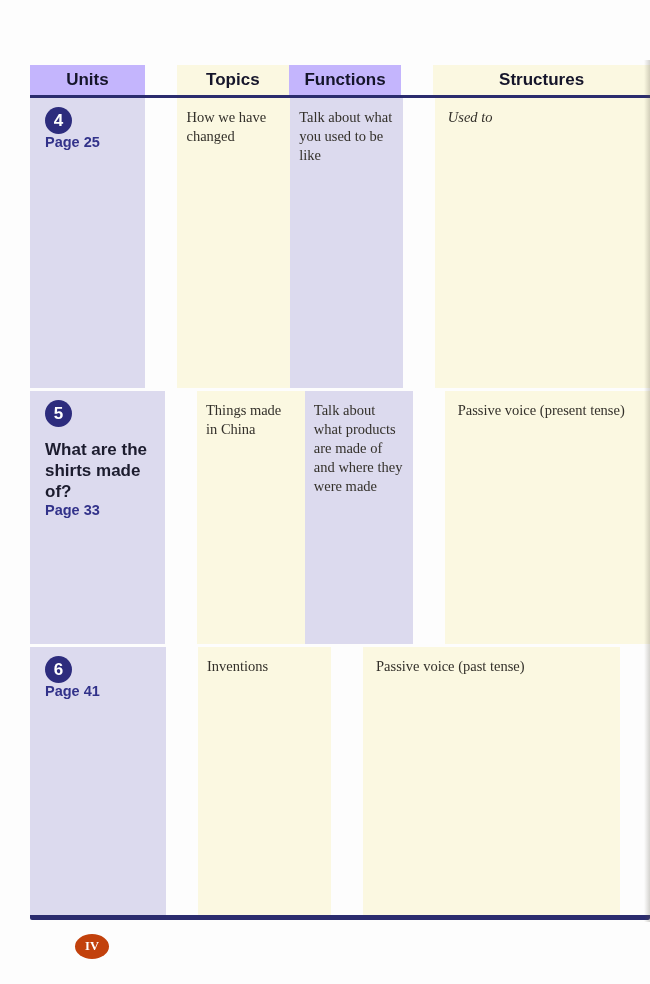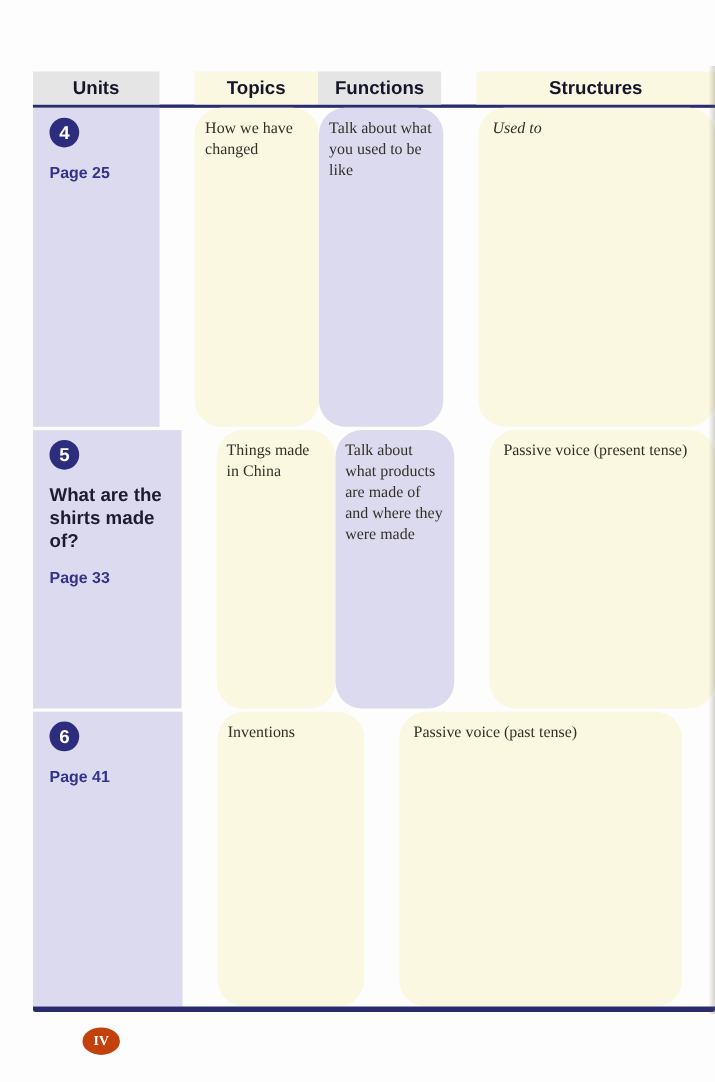--- a/index.html
+++ b/index.html
@@ -22,21 +22,21 @@
   .hdr-row { display:flex; height:30px; }
   .hdr-cell {
     display:flex; align-items:center; justify-content:center;
     font-size:17px; font-weight:bold; color:#15152a;
   }
   .hdr-rule { height:3px; background:#2b2c6e; }
   .c1 { width:136px; }
   .c2 { width:133px; }
   .c3 { width:133px; }
   .c4 { width:257px; }
-  .bg-blue   { background:#e5e5e5; }
+  .bg-blue   { background:#c4b5fd; }
   .bg-cream  { background:#fbf8e1;margin-left:32px; }
   .bg-lav    { background:#dcdaee; }
 
   .body-row { display:flex; margin-bottom:3px; }
   .row-1 { height:290px; }
   .row-2 { height:253px; }
   .row-3 { height:268px; }
 
   .unit-cell { padding:9px 6px 0 15px; }
   .unit-badge {
@@ -44,27 +44,26 @@
     background:#2d2c7d;
     display:flex; align-items:center; justify-content:center;
     color:#ffffff; font-size:17px; font-weight:bold;
   }
   .unit-title {
     margin-top:12px; width:114px;
     font-size:17px; line-height:21px; font-weight:bold;
     color:#1c1c2e;
   }
   .unit-page {
-    margin-top:16px;
     font-size:14.5px; font-weight:bold; color:#32328a;
   }
   .txt-cell {
     padding:10px 10px 0 9px;
     font-family:"Liberation Serif", serif;
-    font-size:14.5px; line-height:19px; color:#33302a;border-radius:24px;
+    font-size:14.5px; line-height:19px; color:#33302a;
   }
   .txt-cell .wrap { max-width:124px; }
   .c4.txt-cell { padding-left:13px; }
   .c4.txt-cell .wrap { max-width:200px; }
   .italic { font-style:italic; }
 
   .bottom-rule {
     position:absolute; left:30px; top:915px; width:620px; height:5px;
     background:#2b2c6e; border-radius:0 0 2px 2px;
   }

